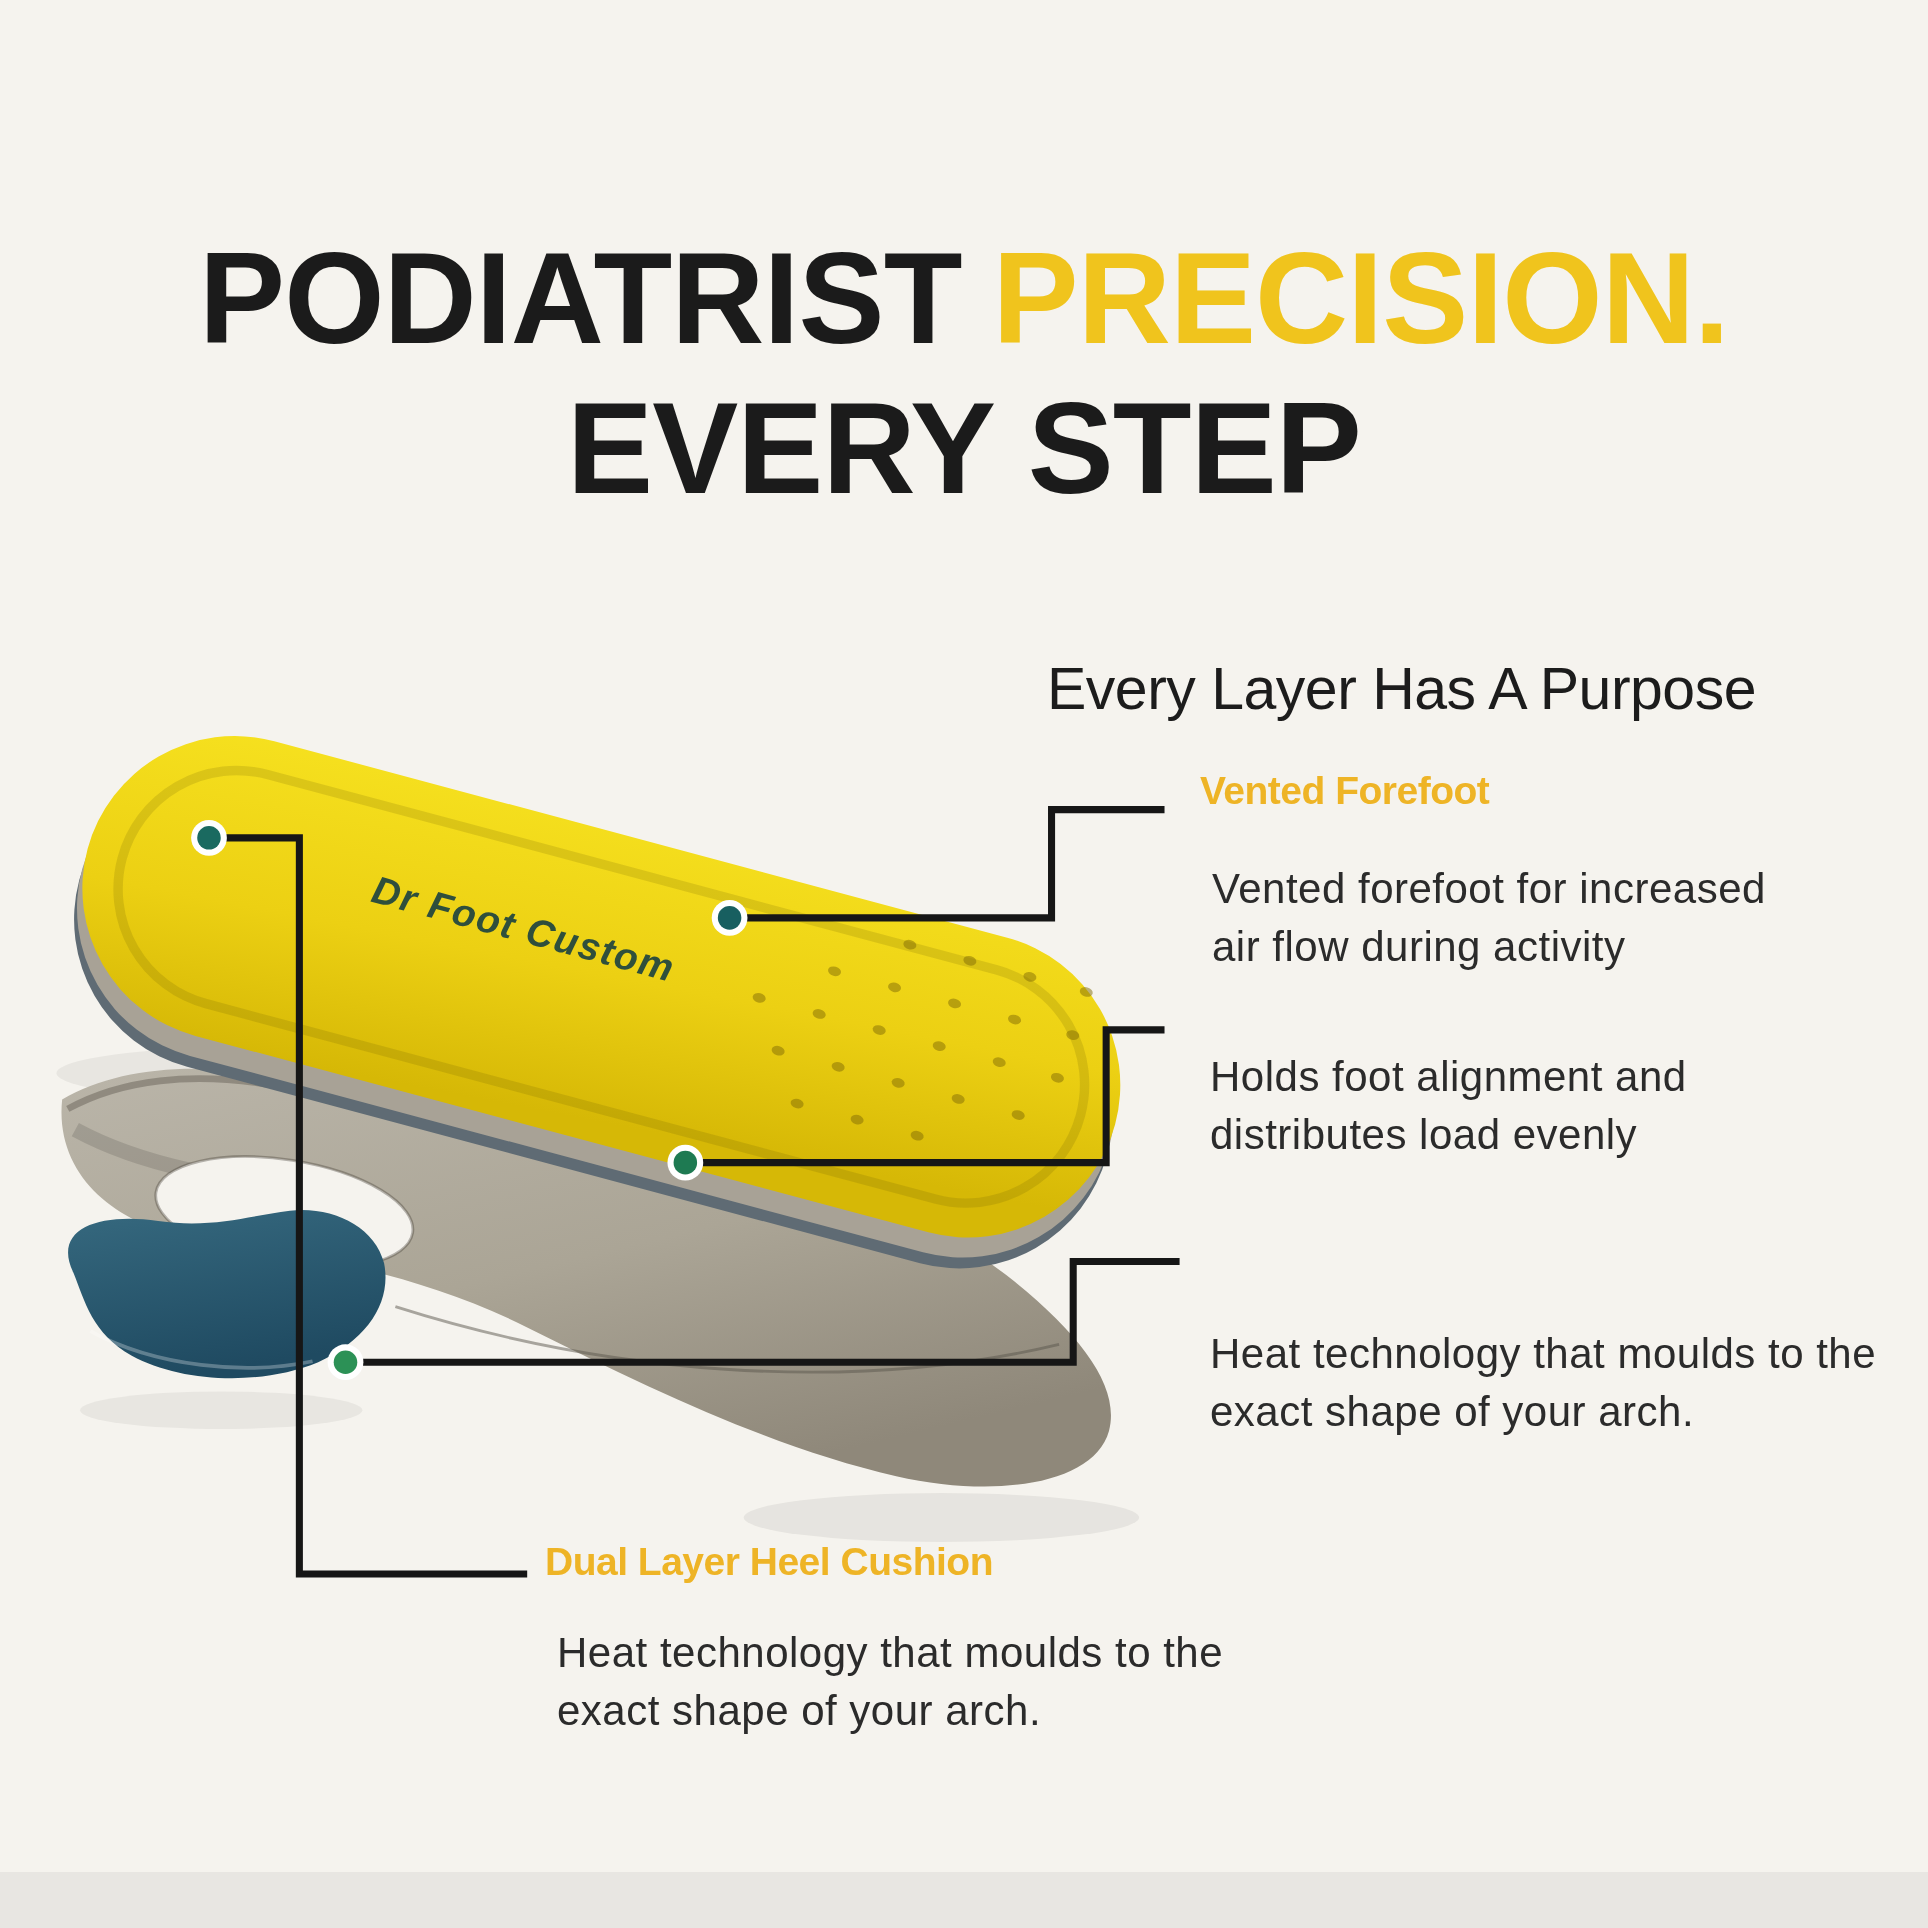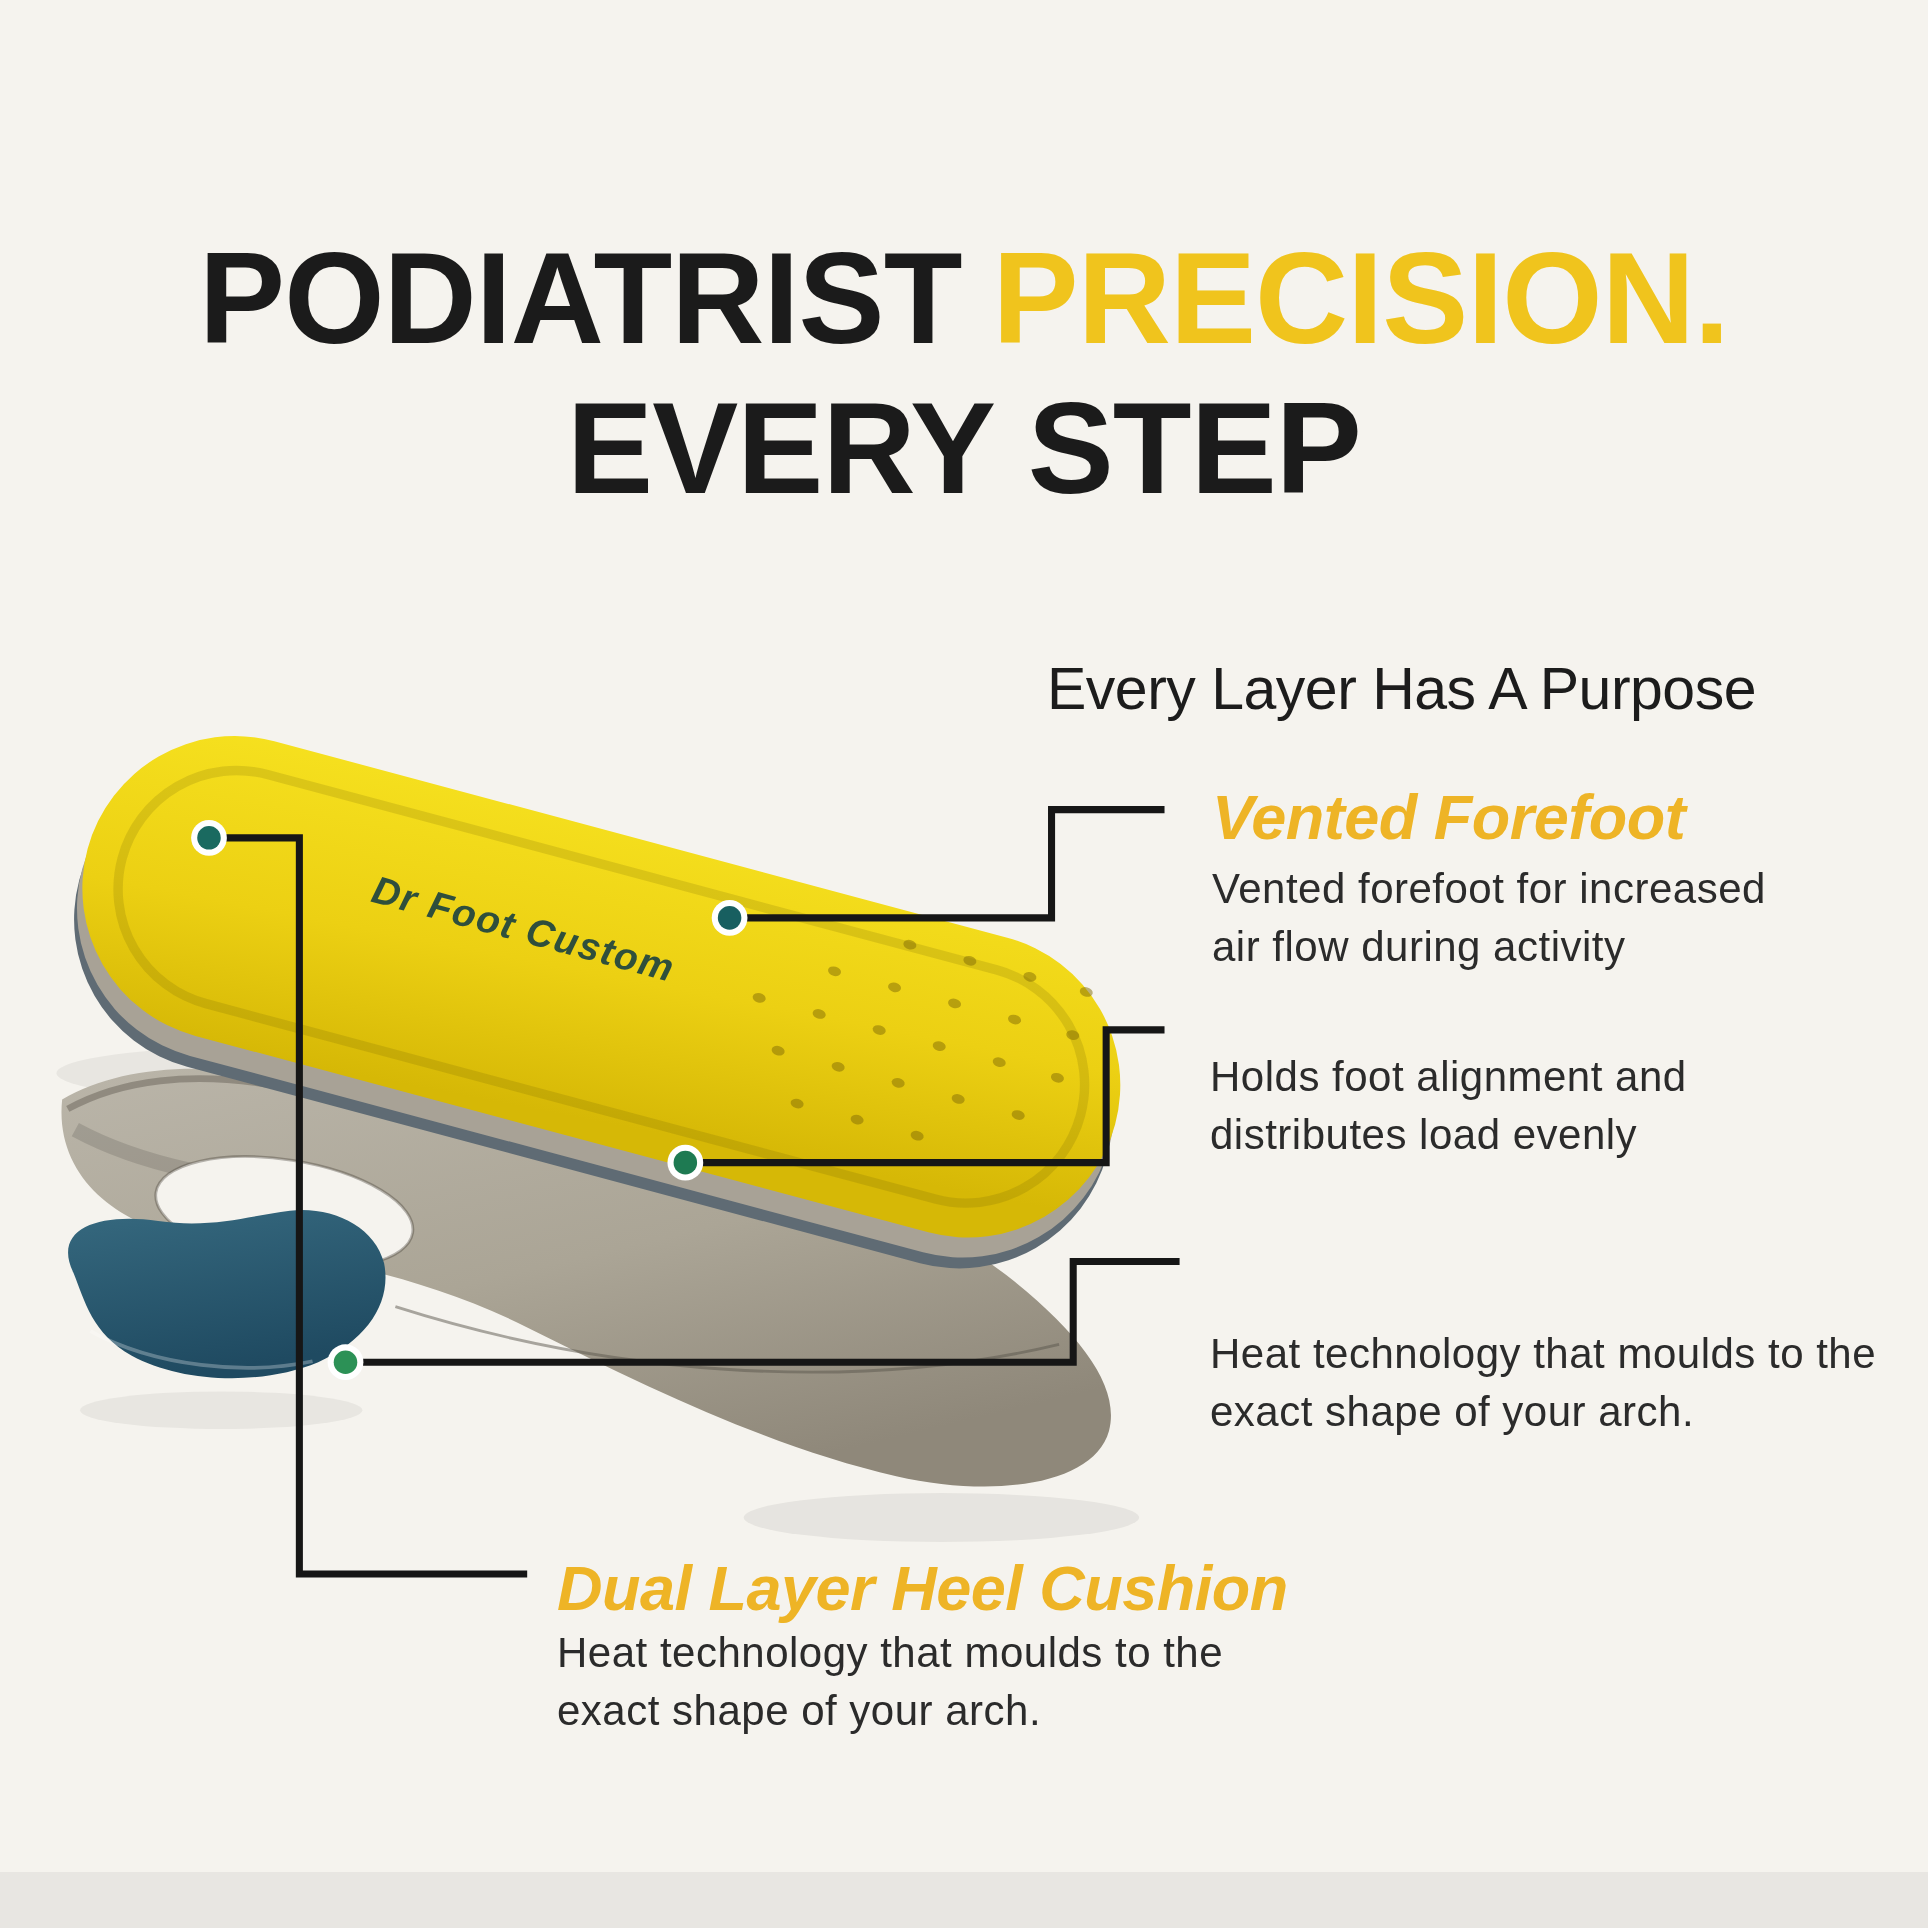--- a/index.html
+++ b/index.html
@@ -18,22 +18,22 @@
     font-size:129px;letter-spacing:-0.9px;
   }
   .title .accent{color:#f0c41d;margin-left:0.24em;}
   
   .section-heading{
     position:absolute;left:1047px;top:655px;margin:0;
     font-size:59px;font-weight:400;color:#1c1c1c;letter-spacing:-0.5px;
   }
   
   .callout-title{
-    position:absolute;margin:16px;
-    font-size:63px;font-weight:700;color:#eeb426;letter-spacing:-0.5px;font-style:italic;
+    position:absolute;margin:4px;
+    font-size:39px;font-weight:700;color:#eeb426;letter-spacing:-0.5px;
   }
   .callout-body{
     position:absolute;margin:16px;
     font-size:42px;font-weight:400;color:#2b2b2b;
     line-height:1.38;letter-spacing:0.5px;white-space:pre-line;
   }
   #callout-title-0{left:1196px;top:765px;}
   #callout-body-0 {left:1196px;top:844px;}
   #callout-title-1{left:1194px;top:998px;}
   #callout-body-1 {left:1194px;top:1032px;}

